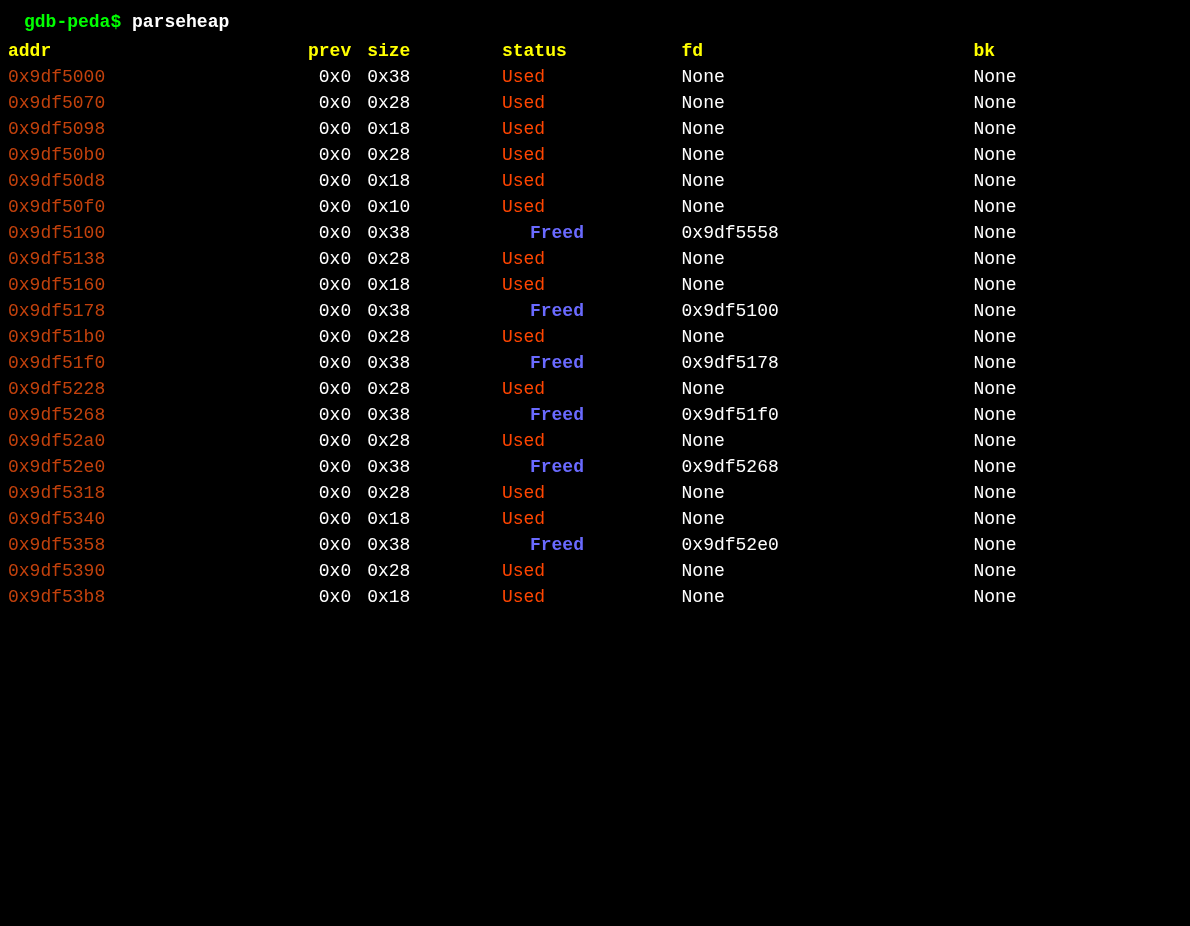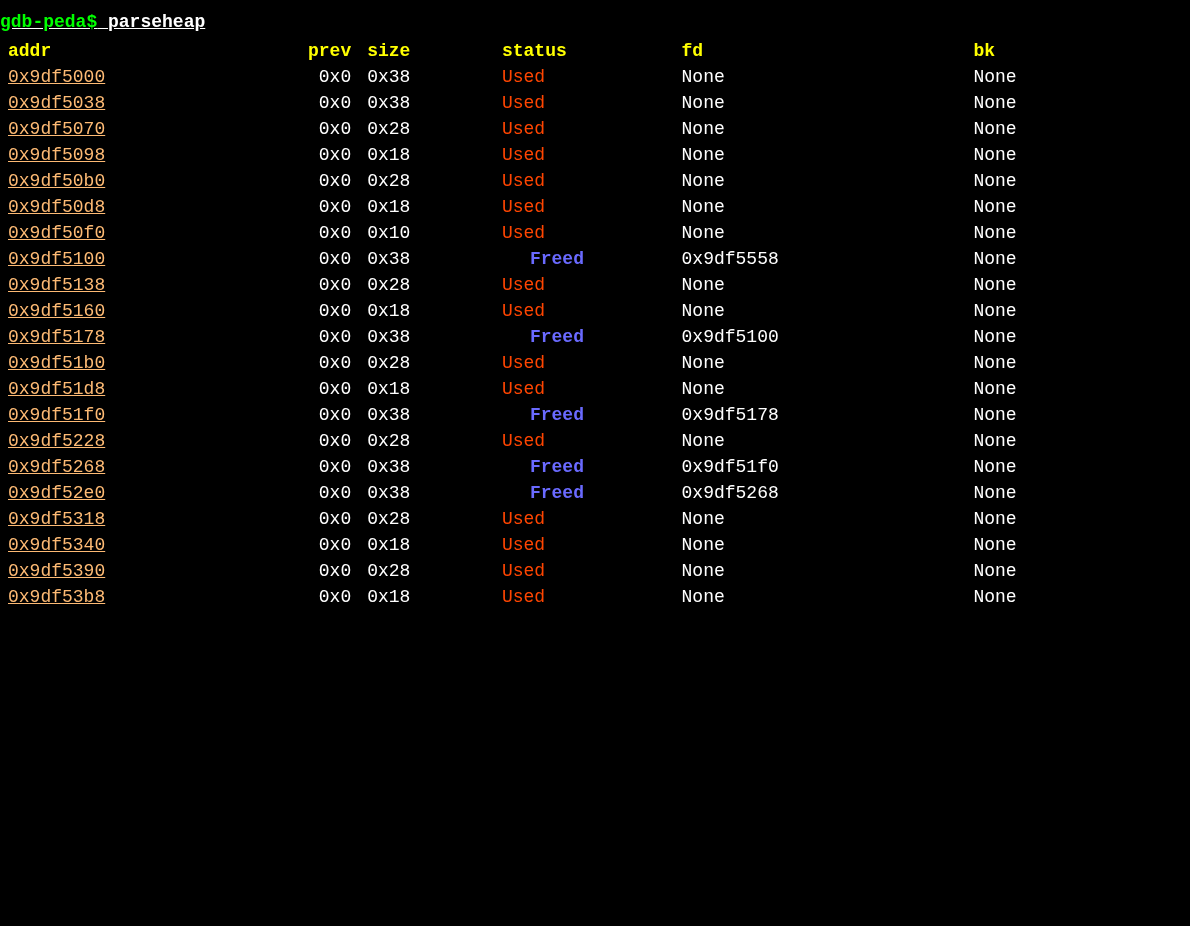--- a/index.html
+++ b/index.html
@@ -6,23 +6,22 @@
     body {
       background-color: #000;
       color: #fff;
       font-family: 'Courier New', Courier, monospace;
       font-size: 18px;
       padding: 10px 0;
       min-width: 1190px;
       min-height: 926px;
     }
     .prompt-line {
-      padding: 2px 0;
+      padding: 2px 24px;
       margin-bottom: 4px;
-      text-decoration: underline;
     }
     .prompt-gdb {
       color: #00ff00;
       font-weight: bold;
     }
     .prompt-cmd {
       color: #ffffff;
       font-weight: bold;
     }
     table {
@@ -46,21 +45,21 @@
       font-size: 18px;
     }
     .col-addr { width: 200px; }
     .col-prev { width: 120px; text-align: right; }
     .col-size { width: 120px; margin-top: 9px; }
     .col-status { width: 160px; }
     .col-fd { width: 260px; }
     .col-bk { width: 200px; }
     .status-used { color: #ff4500; }
     .status-freed { color: #6a6aff; font-weight: bold; margin-left: 28px; }
-    .addr-val { color: #fdba74; text-decoration: underline; }
+    .addr-val { color: #c2410c; }
   </style>
 </head>
 <body>
 
 <div class="prompt-line">
   <span class="prompt-gdb">gdb-peda$</span><span class="prompt-cmd"> parseheap</span>
 </div>
 
 <table>
   <thead>
@@ -76,28 +75,20 @@
   <tbody id="table-body">
   <tr>
         <td class="col-addr addr-val">0x9df5000</td>
         <td class="col-prev">0x0</td>
         <td class="col-size">0x38</td>
         <td class="col-status"><span class="status-used">Used</span></td>
         <td class="col-fd">None</td>
         <td class="col-bk">None</td>
       </tr>
       <tr>
-        <td class="col-addr addr-val">0x9df5038</td>
-        <td class="col-prev">0x0</td>
-        <td class="col-size">0x38</td>
-        <td class="col-status"><span class="status-used">Used</span></td>
-        <td class="col-fd">None</td>
-        <td class="col-bk">None</td>
-      </tr>
-      <tr>
         <td class="col-addr addr-val">0x9df5070</td>
         <td class="col-prev">0x0</td>
         <td class="col-size">0x28</td>
         <td class="col-status"><span class="status-used">Used</span></td>
         <td class="col-fd">None</td>
         <td class="col-bk">None</td>
       </tr>
       <tr>
         <td class="col-addr addr-val">0x9df5098</td>
         <td class="col-prev">0x0</td>
@@ -164,28 +155,20 @@
       </tr>
       <tr>
         <td class="col-addr addr-val">0x9df51b0</td>
         <td class="col-prev">0x0</td>
         <td class="col-size">0x28</td>
         <td class="col-status"><span class="status-used">Used</span></td>
         <td class="col-fd">None</td>
         <td class="col-bk">None</td>
       </tr>
       <tr>
-        <td class="col-addr addr-val">0x9df51d8</td>
-        <td class="col-prev">0x0</td>
-        <td class="col-size">0x18</td>
-        <td class="col-status"><span class="status-used">Used</span></td>
-        <td class="col-fd">None</td>
-        <td class="col-bk">None</td>
-      </tr>
-      <tr>
         <td class="col-addr addr-val">0x9df51f0</td>
         <td class="col-prev">0x0</td>
         <td class="col-size">0x38</td>
         <td class="col-status"><span class="status-freed">Freed</span></td>
         <td class="col-fd">0x9df5178</td>
         <td class="col-bk">None</td>
       </tr>
       <tr>
         <td class="col-addr addr-val">0x9df5228</td>
         <td class="col-prev">0x0</td>
@@ -196,20 +179,28 @@
       </tr>
       <tr>
         <td class="col-addr addr-val">0x9df5268</td>
         <td class="col-prev">0x0</td>
         <td class="col-size">0x38</td>
         <td class="col-status"><span class="status-freed">Freed</span></td>
         <td class="col-fd">0x9df51f0</td>
         <td class="col-bk">None</td>
       </tr>
       <tr>
+        <td class="col-addr addr-val">0x9df52a0</td>
+        <td class="col-prev">0x0</td>
+        <td class="col-size">0x28</td>
+        <td class="col-status"><span class="status-used">Used</span></td>
+        <td class="col-fd">None</td>
+        <td class="col-bk">None</td>
+      </tr>
+      <tr>
         <td class="col-addr addr-val">0x9df52e0</td>
         <td class="col-prev">0x0</td>
         <td class="col-size">0x38</td>
         <td class="col-status"><span class="status-freed">Freed</span></td>
         <td class="col-fd">0x9df5268</td>
         <td class="col-bk">None</td>
       </tr>
       <tr>
         <td class="col-addr addr-val">0x9df5318</td>
         <td class="col-prev">0x0</td>
@@ -217,20 +208,28 @@
         <td class="col-status"><span class="status-used">Used</span></td>
         <td class="col-fd">None</td>
         <td class="col-bk">None</td>
       </tr>
       <tr>
         <td class="col-addr addr-val">0x9df5340</td>
         <td class="col-prev">0x0</td>
         <td class="col-size">0x18</td>
         <td class="col-status"><span class="status-used">Used</span></td>
         <td class="col-fd">None</td>
+        <td class="col-bk">None</td>
+      </tr>
+      <tr>
+        <td class="col-addr addr-val">0x9df5358</td>
+        <td class="col-prev">0x0</td>
+        <td class="col-size">0x38</td>
+        <td class="col-status"><span class="status-freed">Freed</span></td>
+        <td class="col-fd">0x9df52e0</td>
         <td class="col-bk">None</td>
       </tr>
       <tr>
         <td class="col-addr addr-val">0x9df5390</td>
         <td class="col-prev">0x0</td>
         <td class="col-size">0x28</td>
         <td class="col-status"><span class="status-used">Used</span></td>
         <td class="col-fd">None</td>
         <td class="col-bk">None</td>
       </tr>

